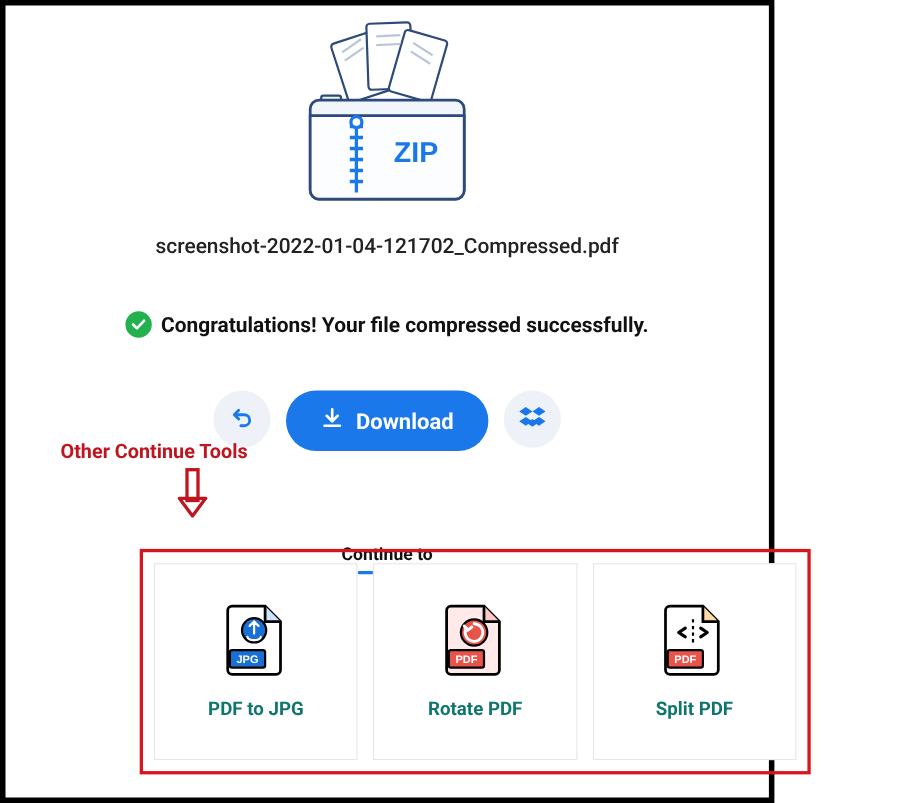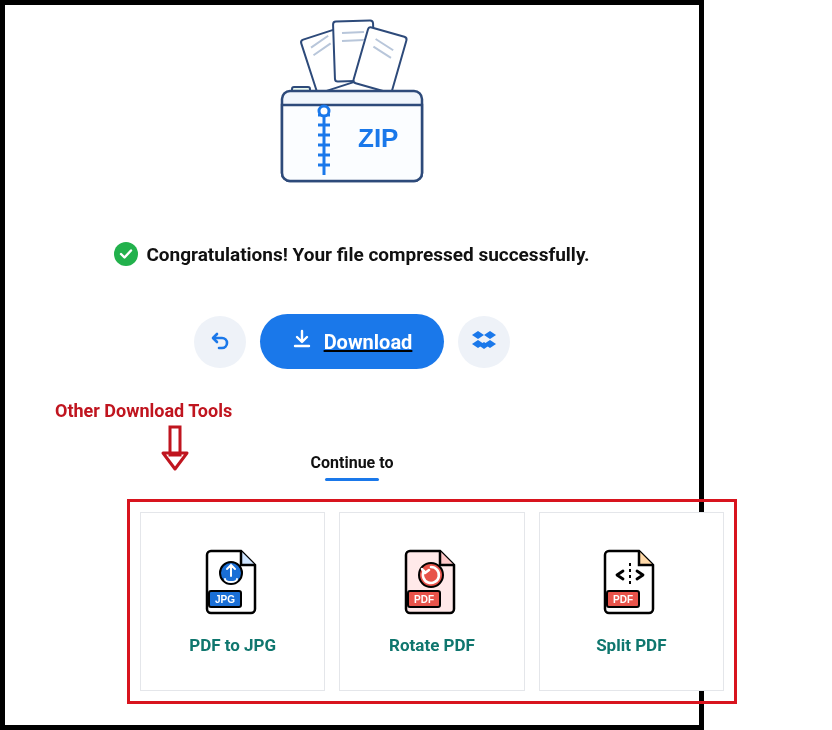--- a/index.html
+++ b/index.html
@@ -47,24 +47,22 @@
     align-items: center;
     justify-content: center;
   }
   .status-text {
     font-size: 19px;
     font-weight: 700;
     color: #111;
   }
   .button-row {
     display: flex;
-    align-items: center;
     gap: 14px;
     margin-top: 48px;
-    text-decoration: underline;
   }
   .circle-btn {
     width: 52px;
     height: 52px;
     border-radius: 50%;
     background: #eef2f8;
     display: flex;
     align-items: center;
     justify-content: center;
     cursor: pointer;
@@ -174,20 +172,21 @@
           <line x1="56" y1="130" x2="68" y2="130"></line>
           <line x1="56" y1="140" x2="68" y2="140"></line>
           <line x1="56" y1="150" x2="68" y2="150"></line>
         </g>
         <circle cx="62" cy="96" r="5" fill="#fff" stroke="#1a78ea" stroke-width="3"></circle>
 
         <text x="96" y="132" font-family="Arial" font-size="26" font-weight="900" fill="#1a78ea">ZIP</text>
       </svg>
     </div>
 
+    <div class="filename">screenshot-2022-01-04-121702_Compressed.pdf</div>
 
     <div class="status-row">
       <div class="check-circle">
         <svg width="14" height="14" viewBox="0 0 14 14">
           <path d="M2 7 L5.5 10.5 L12 3.5" stroke="#fff" stroke-width="2.4" fill="none" stroke-linecap="round" stroke-linejoin="round"></path>
         </svg>
       </div>
       <div class="status-text">Congratulations! Your file compressed successfully.</div>
     </div>
 
@@ -221,21 +220,21 @@
       </div>
     </div>
 
     <div style="margin-top:42px; text-align:center;">
       <div class="continue-heading">Continue to</div>
       <div class="continue-underline"></div>
     </div>
 
   </div>
 
-  <div class="annotation">Other Download Tools</div>
+  <div class="annotation">Other Continue Tools</div>
   <div class="arrow-down">
     <svg width="30" height="48" viewBox="0 0 30 48">
       <rect x="10" y="2" width="10" height="28" fill="none" stroke="#c0151f" stroke-width="3"></rect>
       <path d="M3 28 L15 44 L27 28 Z" fill="none" stroke="#c0151f" stroke-width="3" stroke-linejoin="round"></path>
     </svg>
   </div>
 
   <div class="tools-box">
 
     <div class="tool-card">

